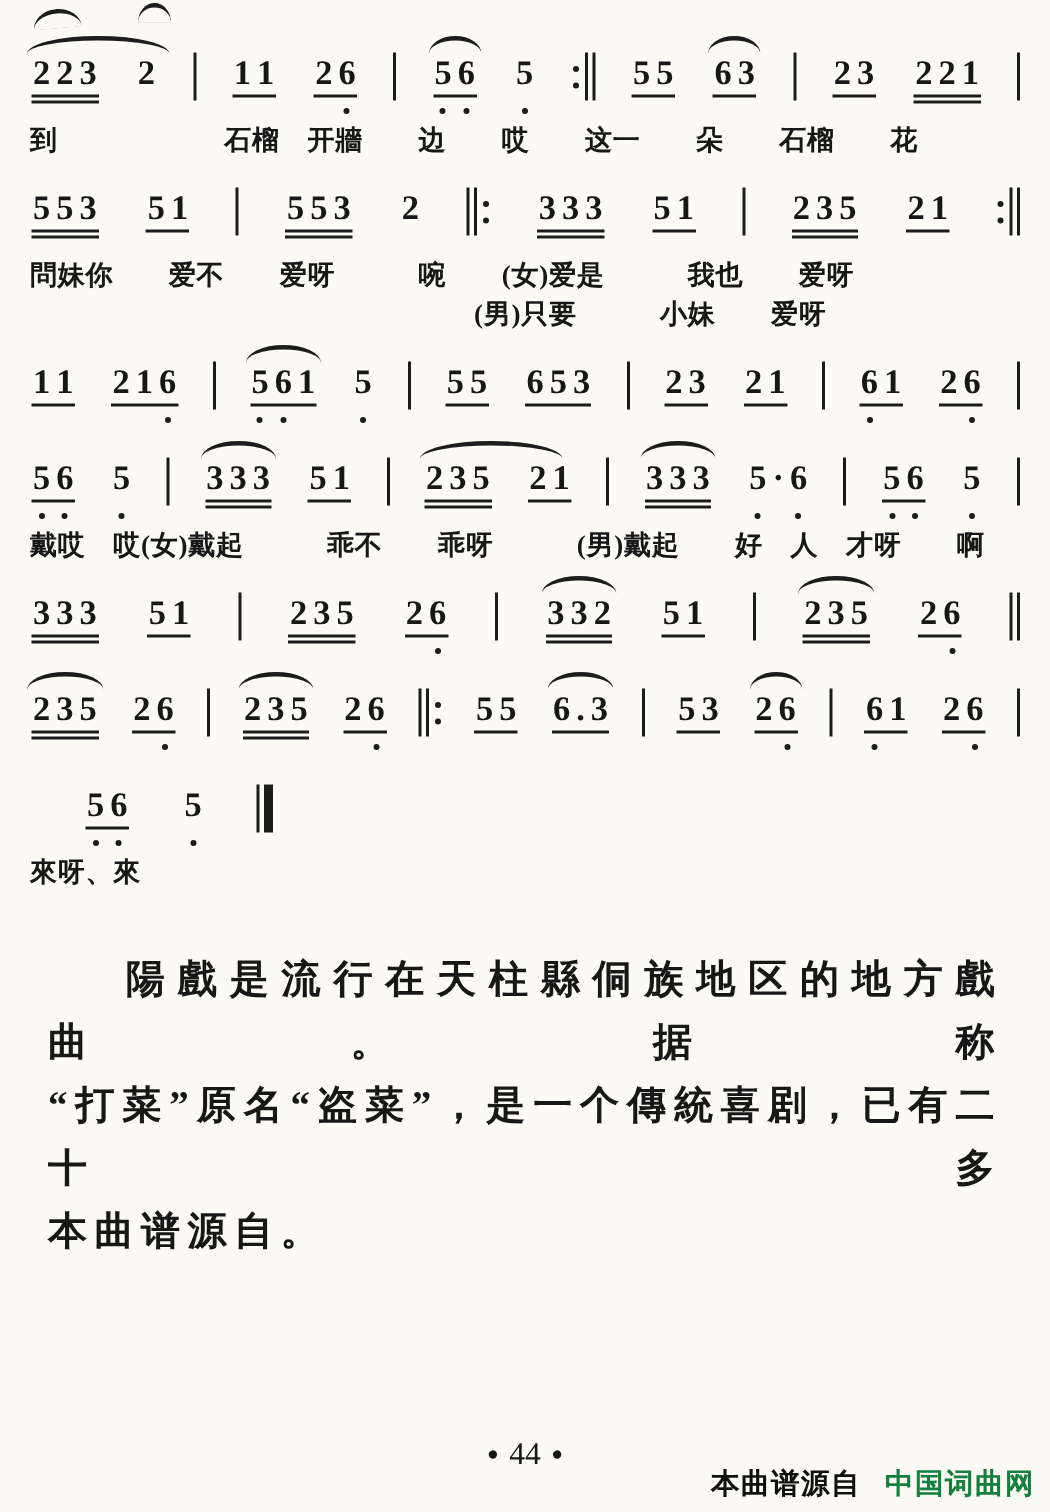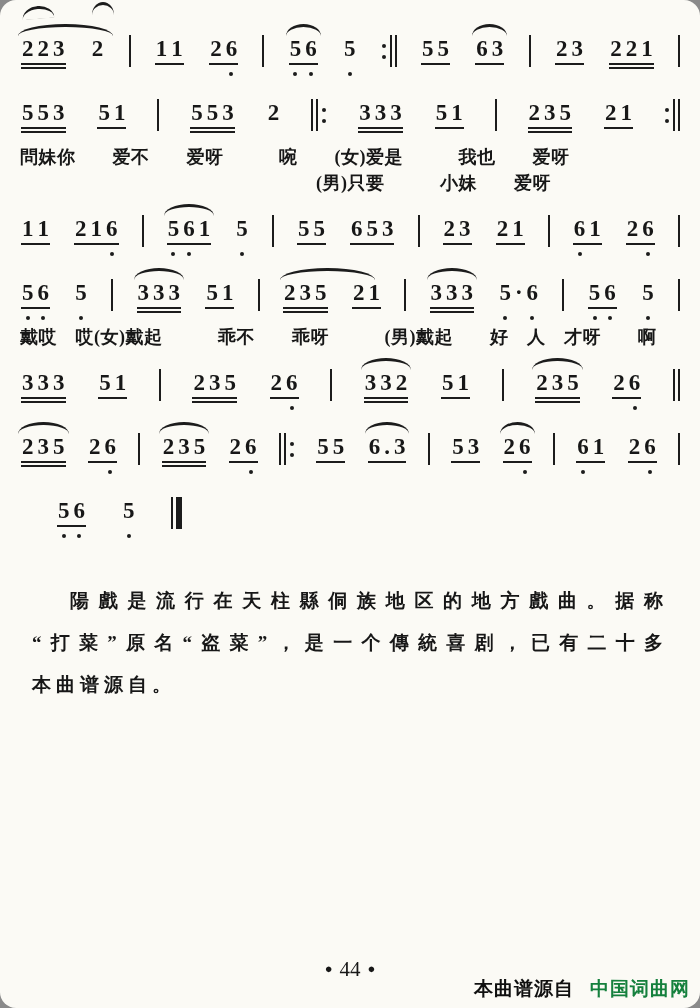--- a/index.html
+++ b/index.html
@@ -1,21 +1,20 @@
 <!DOCTYPE html>
 <html><head>
 <meta charset="utf-8">
 <style>
   html,body{margin:0;padding:0;background:#8a8a8a;}
   .page{
     position:relative;width:700px;height:1008px;margin:0 auto;
     background:#fbfaf5;color:#171717;overflow:hidden;box-sizing:border-box;
     padding:20px 16px 0 16px;
     font-family:"Liberation Serif","DejaVu Serif",serif;
-    border-radius:16px;
   }
   
   .frag{position:absolute;height:10px;border-top:3px solid #1c1c1c;
         border-radius:50% 50% 0 0/100% 100% 0 0;}
   .f1{left:22px;top:6px;width:32px;transform:rotate(-5deg);}
   .f2{left:92px;top:2px;width:22px;}
 
   
   .system{margin-bottom:4px;}
   .notes-row{
@@ -41,21 +40,21 @@
   .barwrap{display:inline-flex;align-items:center;gap:3px;height:30px;}
   .bar{width:2px;height:32px;background:#1c1c1c;display:inline-block;}
   .bar.thick{width:6px;}
   .rdots{display:inline-flex;flex-direction:column;justify-content:center;gap:7px;height:30px;padding:0 1px;}
   .rdots i{width:4px;height:4px;background:#1c1c1c;border-radius:50%;display:block;}
   .lyrics{font-size:18px;font-weight:700;white-space:pre;line-height:26px;
           padding-left:4px;letter-spacing:.5px;}
 
   
   #paragraphs{margin-top:38px;padding:0 16px;}
-  .pline{font-size:19px;font-weight:700;letter-spacing:5px;line-height:42px;
+  .pline{font-size:26px;font-weight:700;letter-spacing:5px;line-height:42px;
          text-align:justify;text-align-last:justify;}
   .pline.first{text-indent:2em;}
   .pline.last{text-align-last:left;}
 
   
   .pagenum{position:absolute;left:0;right:0;bottom:26px;text-align:center;
            font-size:21px;font-weight:400;}
   .pagenum .b{font-size:13px;vertical-align:3px;padding:0 7px;}
   .watermark{position:absolute;right:10px;bottom:6px;
     font-family:"Liberation Sans","DejaVu Sans",sans-serif;
@@ -97,20 +96,21 @@
           <span class="grp"><i class="slur"></i><span class="txt u1"><span class="n">6</span><span class="n">3</span></span></span>
           <span class="barwrap">
             <span class="bar"></span>
           </span>
           <span class="grp"><span class="txt u1"><span class="n">2</span><span class="n">3</span></span></span>
           <span class="grp"><span class="txt u2"><span class="n">2</span><span class="n">2</span><span class="n">1</span></span></span>
           <span class="barwrap">
             <span class="bar"></span>
           </span>
         </div>
+        <div class="lyrics">到　　　　　　石榴　开牆　　边　　哎　　这一　　朵　　石榴　　花</div>
       </div>
       <div class="system">
         <div class="notes-row">
           <span class="grp"><span class="txt u2"><span class="n">5</span><span class="n">5</span><span class="n">3</span></span></span>
           <span class="grp"><span class="txt u1"><span class="n">5</span><span class="n">1</span></span></span>
           <span class="barwrap">
             <span class="bar"></span>
           </span>
           <span class="grp"><span class="txt u2"><span class="n">5</span><span class="n">5</span><span class="n">3</span></span></span>
           <span class="grp"><span class="txt"><span class="n">2</span></span></span>
@@ -261,20 +261,21 @@
       </div>
       <div class="system">
         <div class="notes-row short">
           <span class="grp"><span class="txt u1"><span class="n low">5</span><span class="n low">6</span></span></span>
           <span class="grp"><span class="txt"><span class="n low">5</span></span></span>
           <span class="barwrap">
             <span class="bar"></span>
             <span class="bar thick"></span>
           </span>
         </div>
+        <div class="lyrics">來呀、來</div>
       </div>
     </div>
 
   <div id="paragraphs">
       <div class="para">
         <div class="pline first">陽戲是流行在天柱縣侗族地区的地方戲曲。据称</div>
         <div class="pline">“打菜”原名“盗菜”，是一个傳統喜剧，已有二十多</div>
         <div class="pline last">本曲谱源自。</div>
       </div>
     </div>

